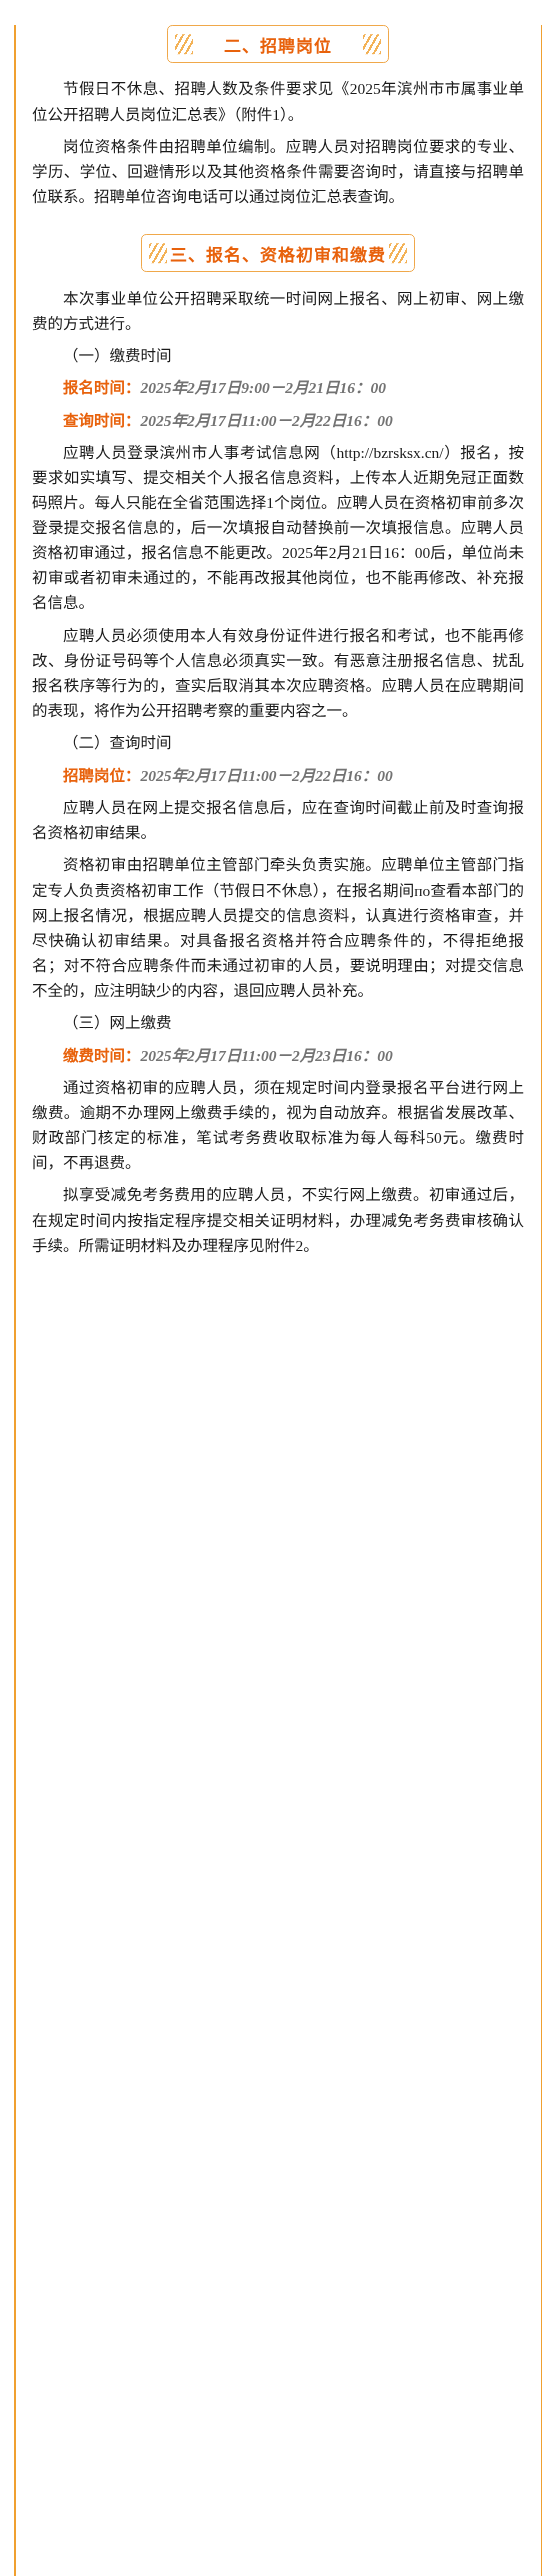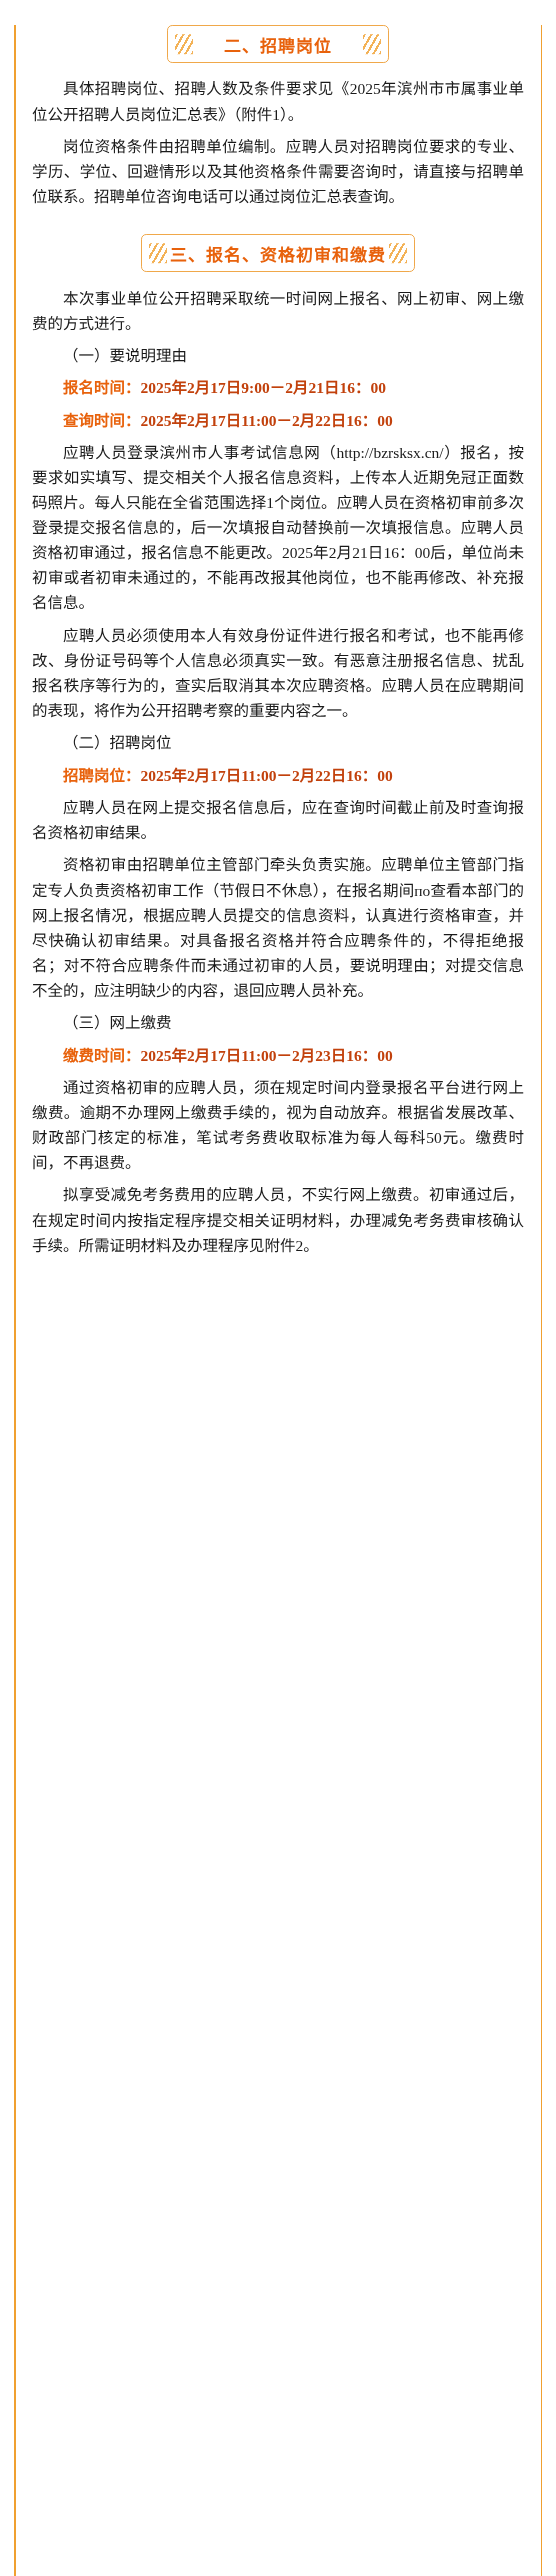--- a/index.html
+++ b/index.html
@@ -107,63 +107,63 @@
     margin: 0 0 7.2px 0;
     font-size: 15.5px;
     line-height: 1.62;
     text-indent: 2em;
     color: #e8620c;
     font-weight: bold;
     text-align: justify;
     text-justify: inter-ideograph;
   }
   .highlight-line .label { color: #e8620c; }
-  .highlight-line .value { color: #c2410c; }
+  .highlight-line .value { color: #737373; font-style: italic; }
 </style>
 </head>
 <body>
 
 <div class="page">
   <div class="content">
 
     <div class="ribbon-wrap">
       <div class="ribbon">
         <span class="hatch left"></span>
         <span class="ribbon-title">二、招聘岗位</span>
         <span class="hatch right"></span>
       </div>
     </div>
 
-    <p class="para">具体招聘岗位、招聘人数及条件要求见《2025年滨州市市属事业单位公开招聘人员岗位汇总表》（附件1）。</p>
+    <p class="para">节假日不休息、招聘人数及条件要求见《2025年滨州市市属事业单位公开招聘人员岗位汇总表》（附件1）。</p>
     <p class="para">岗位资格条件由招聘单位编制。应聘人员对招聘岗位要求的专业、学历、学位、回避情形以及其他资格条件需要咨询时，请直接与招聘单位联系。招聘单位咨询电话可以通过岗位汇总表查询。</p>
 
     <div class="ribbon-wrap">
       <div class="ribbon">
         <span class="hatch left"></span>
         <span class="ribbon-title">三、报名、资格初审和缴费</span>
         <span class="hatch right"></span>
       </div>
     </div>
 
     <p class="para">本次事业单位公开招聘采取统一时间网上报名、网上初审、网上缴费的方式进行。</p>
 
-    <p class="sub-head">（一）要说明理由</p>
+    <p class="sub-head">（一）缴费时间</p>
 
     <p class="highlight-line">
       <span class="label">报名时间：</span><span class="value">2025年2月17日9:00－2月21日16：00</span>
     </p>
 
     <p class="highlight-line">
       <span class="label">查询时间：</span><span class="value">2025年2月17日11:00－2月22日16：00</span>
     </p>
 
     <p class="para">应聘人员登录滨州市人事考试信息网（http://bzrsksx.cn/）报名，按要求如实填写、提交相关个人报名信息资料，上传本人近期免冠正面数码照片。每人只能在全省范围选择1个岗位。应聘人员在资格初审前多次登录提交报名信息的，后一次填报自动替换前一次填报信息。应聘人员资格初审通过，报名信息不能更改。2025年2月21日16：00后，单位尚未初审或者初审未通过的，不能再改报其他岗位，也不能再修改、补充报名信息。</p>
     <p class="para">应聘人员必须使用本人有效身份证件进行报名和考试，也不能再修改、身份证号码等个人信息必须真实一致。有恶意注册报名信息、扰乱报名秩序等行为的，查实后取消其本次应聘资格。应聘人员在应聘期间的表现，将作为公开招聘考察的重要内容之一。</p>
 
-    <p class="sub-head">（二）招聘岗位</p>
+    <p class="sub-head">（二）查询时间</p>
 
     <p class="highlight-line">
       <span class="label">招聘岗位：</span><span class="value">2025年2月17日11:00－2月22日16：00</span>
     </p>
 
     <p class="para">应聘人员在网上提交报名信息后，应在查询时间截止前及时查询报名资格初审结果。</p>
     <p class="para">资格初审由招聘单位主管部门牵头负责实施。应聘单位主管部门指定专人负责资格初审工作（节假日不休息），在报名期间по查看本部门的网上报名情况，根据应聘人员提交的信息资料，认真进行资格审查，并尽快确认初审结果。对具备报名资格并符合应聘条件的，不得拒绝报名；对不符合应聘条件而未通过初审的人员，要说明理由；对提交信息不全的，应注明缺少的内容，退回应聘人员补充。</p>
 
     <p class="sub-head">（三）网上缴费</p>
 

